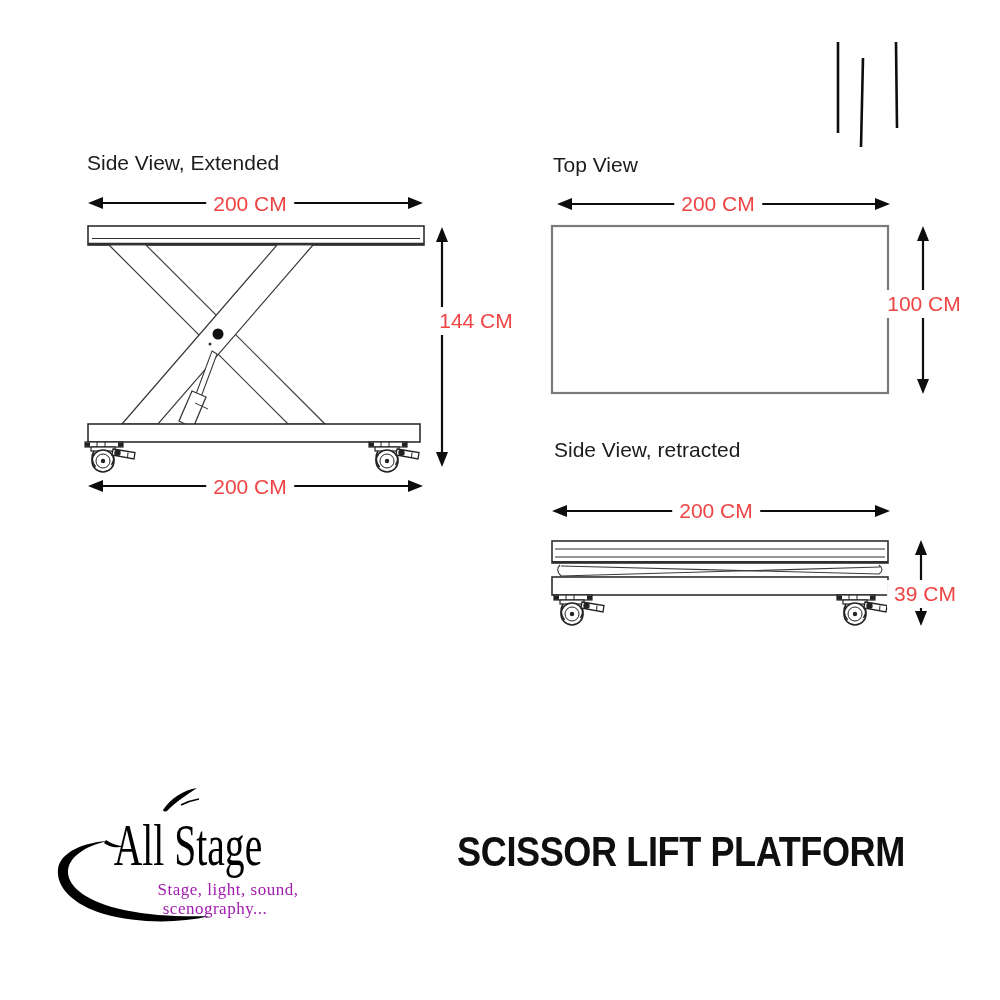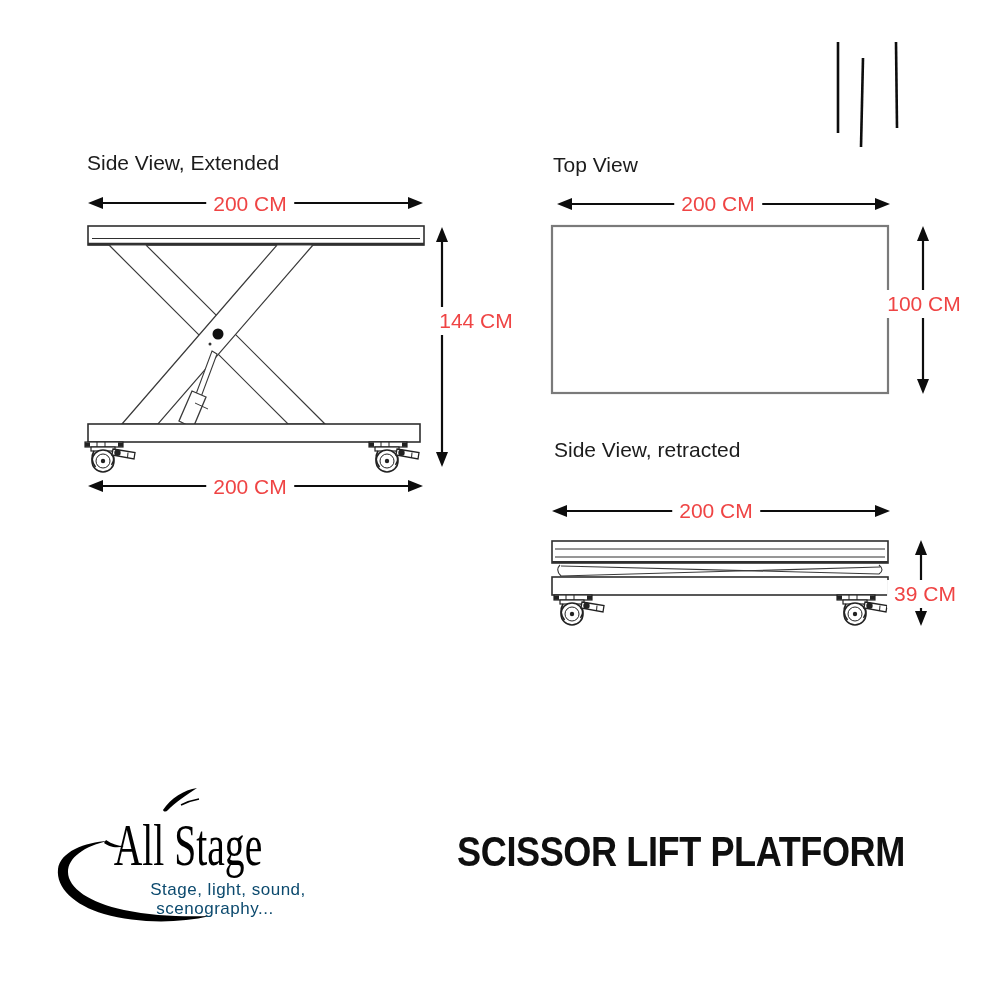--- a/index.html
+++ b/index.html
@@ -18,21 +18,21 @@
   }
   .product-title{
     font-size:42px;font-weight:700;color:#0f0f0f;white-space:nowrap;
     transform:translate(-50%,-50%) scaleX(0.86);letter-spacing:-0.5px;
   }
   .logo-name{
     font-family:"Liberation Serif",serif;font-size:60px;color:#000;white-space:nowrap;
     transform:translate(-50%,-50%) scaleX(0.66);
   }
   .logo-tagline{
-    font-family:Liberation Sans, sans-serif;font-size:17px;color:#0c4a6e;white-space:nowrap;
+    font-family:Liberation Serif, serif;font-size:17px;color:#a21caf;white-space:nowrap;
     transform:translate(-50%,-50%);letter-spacing:0.5px;
   }
 </style>
 </head>
 <body>
 
 <svg width="1000" height="1000" viewBox="0 0 1000 1000">
   <defs>
     <g id="caster">
       <rect x="-19" y="0" width="38" height="5" fill="#fff" stroke="#222" stroke-width="1.2"></rect>

